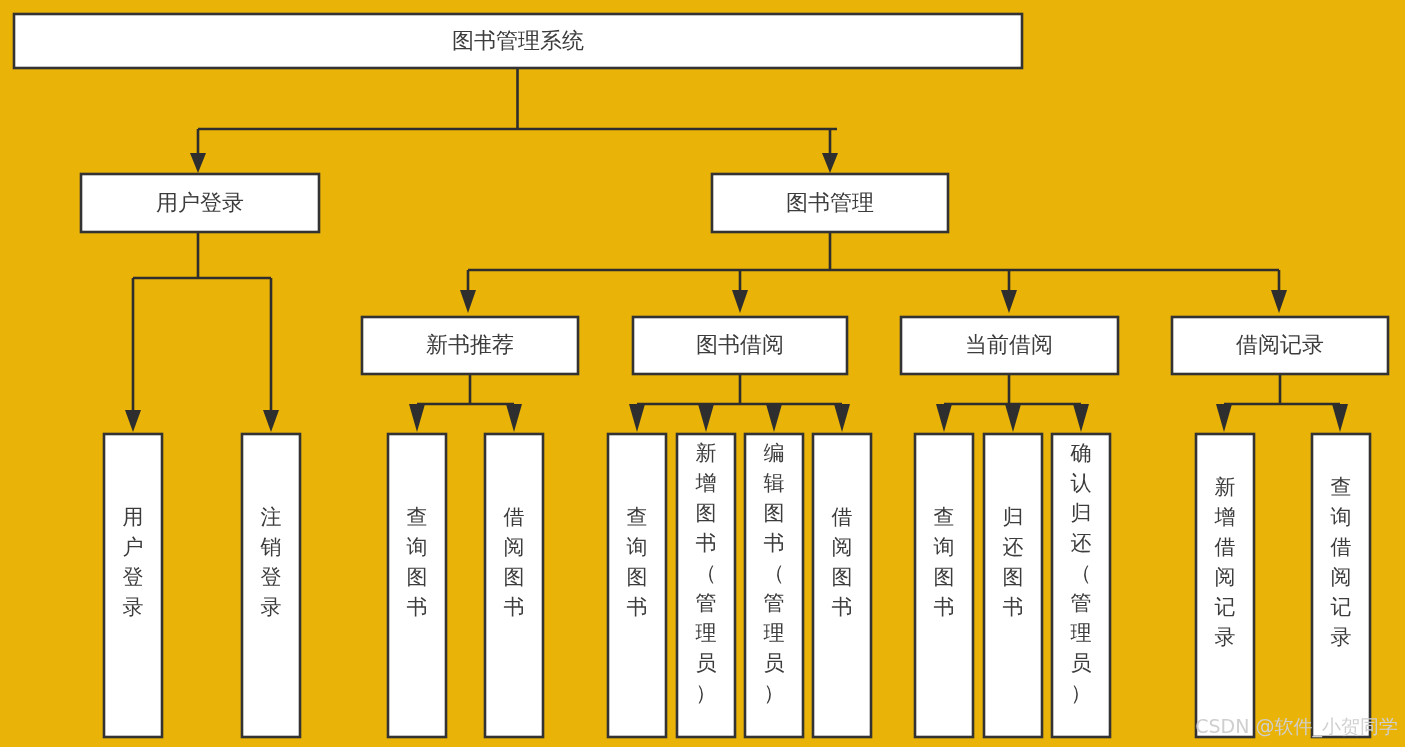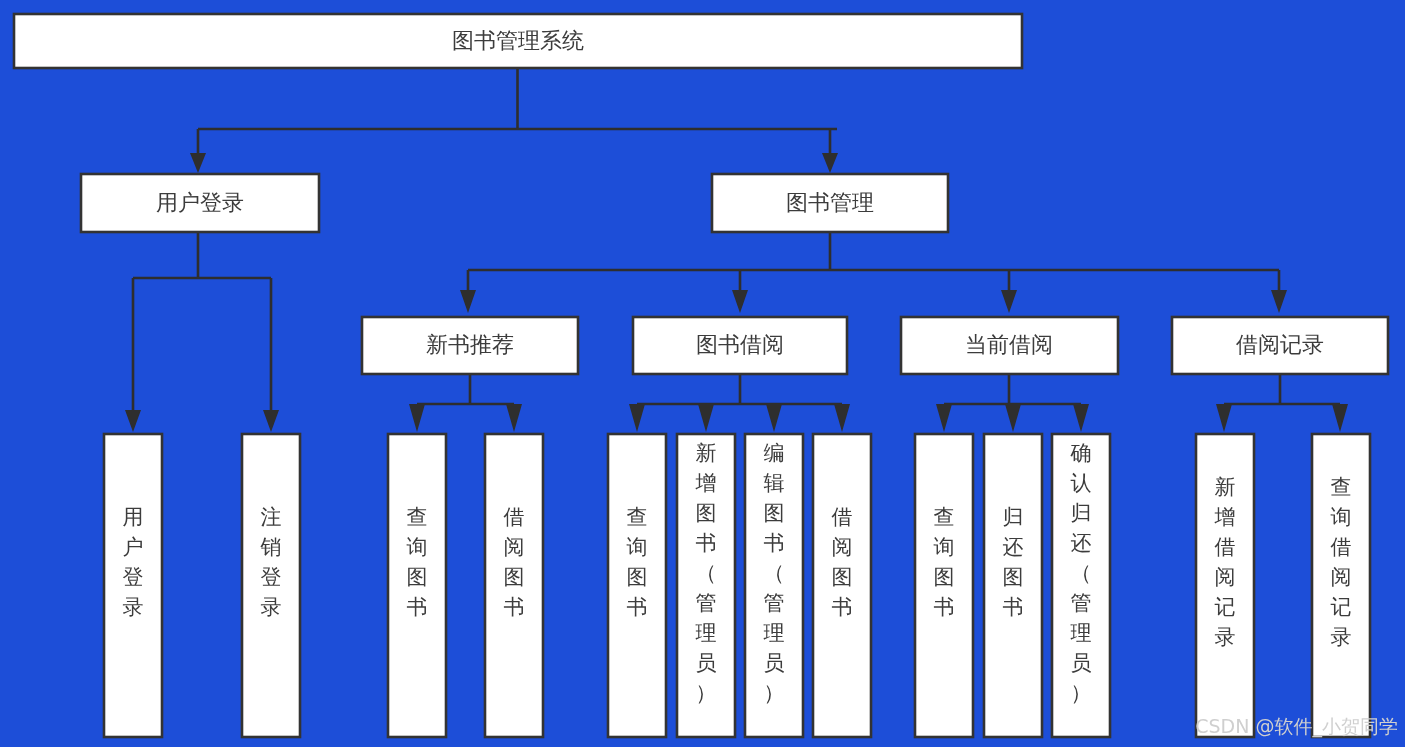--- a/index.html
+++ b/index.html
@@ -8,21 +8,21 @@
     padding: 0;
     background: #ffffff;
   }
   body {
     font-family: "DejaVu Sans", "Liberation Sans", sans-serif;
   }
   #diagram-root {
     position: relative;
     width: 1405px;
     height: 747px;
-    background: #1d4ed8;
+    background: #eab308;
     overflow: hidden;
   }
   svg.diagram-canvas {
     position: absolute;
     left: 0;
     top: 0;
     width: 1405px;
     height: 747px;
     display: block;
   }

